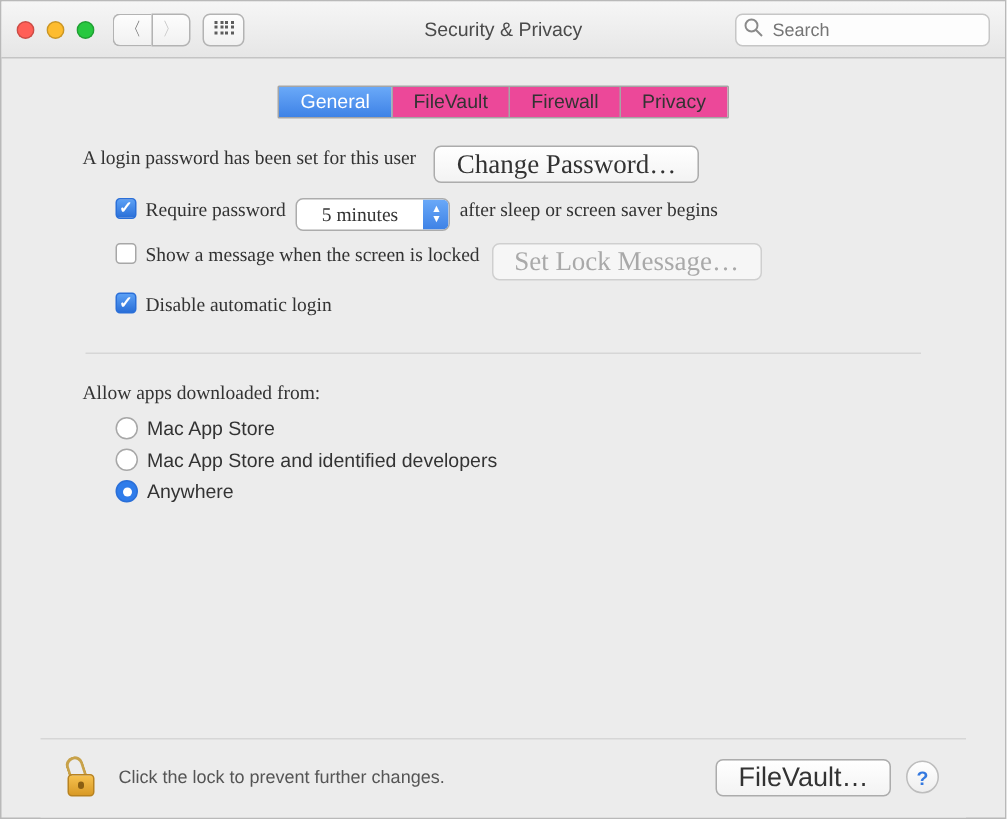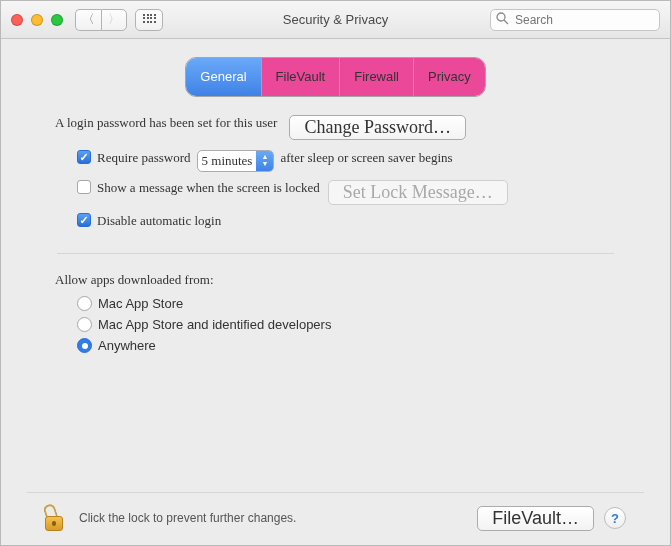--- a/index.html
+++ b/index.html
@@ -65,21 +65,21 @@
     background:#fdfdfd;
     padding: 0 6px 0 24px;
     font-size:12px; color:#333;
   }
   .searchwrap .sicon {
     position:absolute; left:6px; top:3px; color:#8a8a8a; font-size:12px;
   }
   
   .content { flex:1; padding: 18px 26px 0 26px; display:flex; flex-direction:column;}
   .tabs { display:flex; justify-content:center; margin-bottom: 18px;}
-  .tabseg { display:flex; border:1px solid #a5a5a5; border-radius:11px; overflow:hidden; height:40px;}
+  .tabseg { display:flex; border:1px solid #a5a5a5; border-radius:1px; overflow:hidden; height:22px;}
   .tab {
     padding: 0 14px; font-size:13px; line-height:20px;
     background:#ec4899; border-right:1px solid #a5a5a5; cursor:default;
     display:flex; align-items:center;
   }
   .tab:last-child { border-right:none; }
   .tab.active { background: linear-gradient(#6aa9f8,#3e82e6); color:#fff; }
   
   .section { padding: 0 30px; }
   .row { display:flex; align-items:flex-start; margin-bottom:8px; font-size:13px; color:#333;font-family:Liberation Serif, serif; }
@@ -97,21 +97,21 @@
     margin-right:6px; display:inline-flex; align-items:center; justify-content:center;
     background:#fff; flex-shrink:0;
   }
   .checkbox.checked { background: linear-gradient(#5ba0f5,#2a6fd8); border-color:#2a6fd8; }
   .checkbox.checked::after { content:"✓"; color:#fff; font-size:11px; line-height:1; font-weight:bold;}
   .select {
     display:inline-flex; align-items:center;
     border:1px solid #acacac; border-radius:5px; overflow:hidden;
     height:22px; background:#fff; margin: 0 6px;
   }
-  .select .val { padding: 0 4px; font-size:13px; }
+  .select .val { padding: 0 17px; font-size:13px; }
   .select .steppers { width:17px; height:100%; background: linear-gradient(#6aa9f8,#3e82e6); display:flex; flex-direction:column; align-items:center; justify-content:center; color:#fff;}
   .select .steppers span { font-size:7px; line-height:7px;}
   hr.divider { border:none; border-top:1px solid #d6d6d6; margin: 24px 0 18px 0;}
   
   .radio-group { margin-left:20px; }
   .radio-row { display:flex; align-items:flex-start; margin-bottom:6px; font-size:13px;}
   .radio {
     width:15px; height:15px; border:1px solid #a7a7a7; border-radius:50%;
     margin-right:6px; display:inline-flex; align-items:center; justify-content:center;
     background:#fff; flex-shrink:0;

